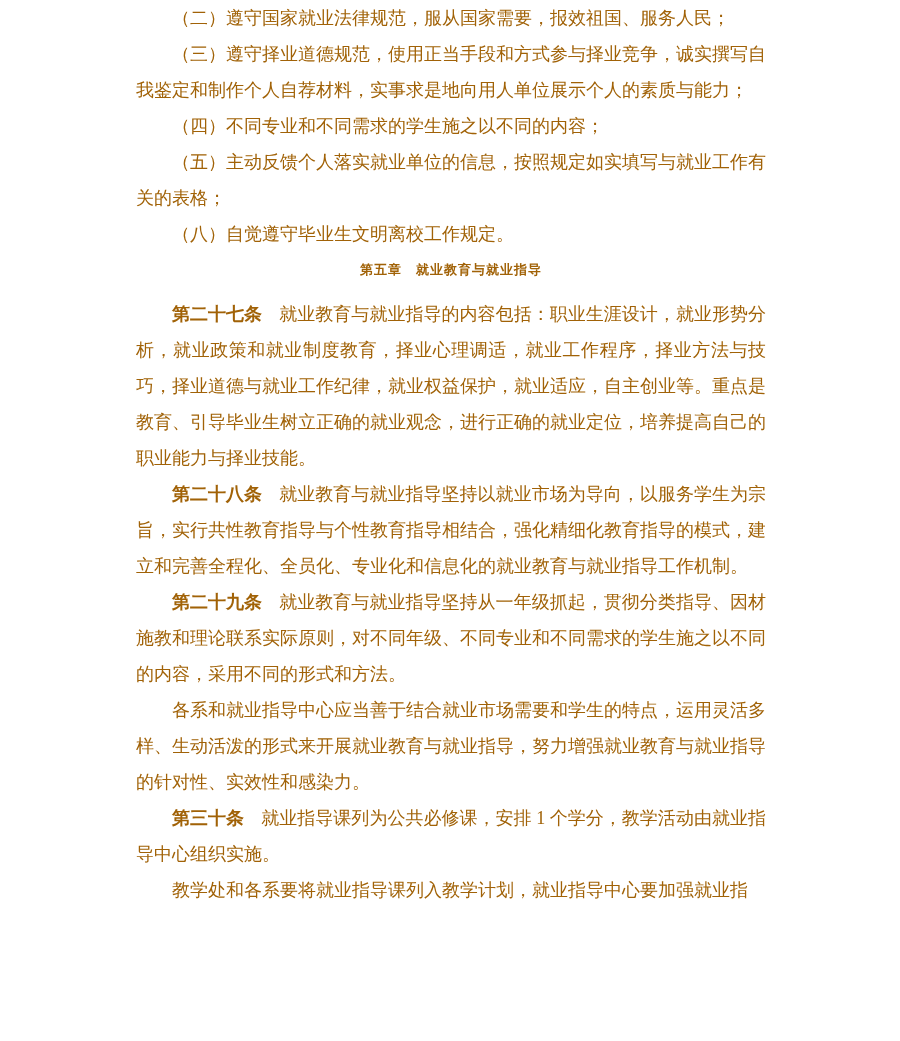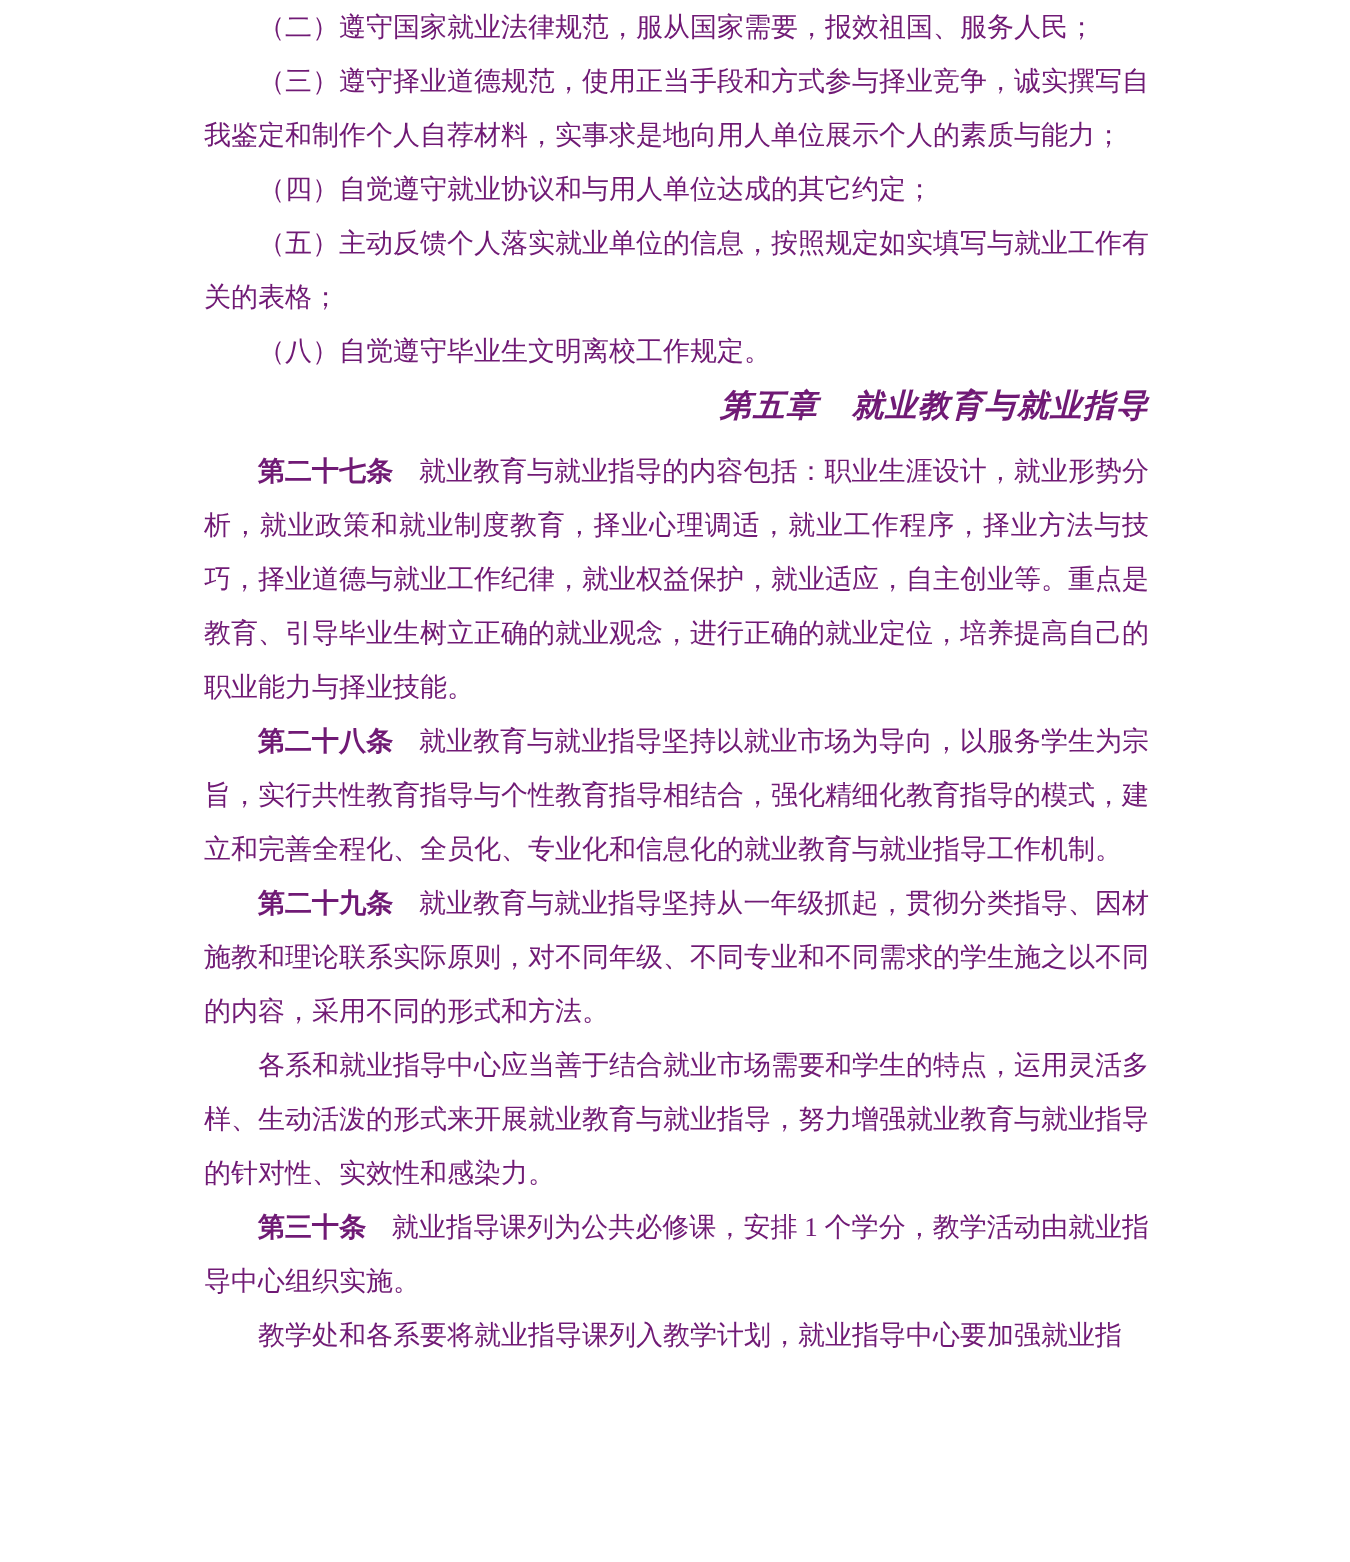--- a/index.html
+++ b/index.html
@@ -7,21 +7,21 @@
     padding: 0;
     background: #ffffff;
   }
   .page {
     position: relative;
     width: 804px;
     height: 1041px;
     background: #ffffff;
     overflow: hidden;
     font-family: "Liberation Serif", "DejaVu Serif", serif;
-    color: #701a75;
+    color: #a16207;
   }
   .doc {
     position: absolute;
     left: 136px;
     top: 0;
     width: 630px;
   }
   .para {
     margin: 0;
     font-size: 18px;
@@ -29,38 +29,37 @@
     text-align: justify;
     text-indent: 2em;
     word-break: break-all;
   }
   .leader {
     font-weight: bold;
     margin-right: 0.95em;
   }
   .heading {
     margin: 0 0 8px 0;
-    font-size: 21px;
+    font-size: 13px;
     line-height: 36px;
     font-weight: bold;
-    text-align: right;
+    text-align: center;
     text-indent: 0;
     letter-spacing: 1px;
-    font-style: italic;
   }
 </style>
 </head>
 <body>
 
 <div class="page">
   <div class="doc">
 
     <p class="para">（二）遵守国家就业法律规范，服从国家需要，报效祖国、服务人民；</p>
     <p class="para">（三）遵守择业道德规范，使用正当手段和方式参与择业竞争，诚实撰写自我鉴定和制作个人自荐材料，实事求是地向用人单位展示个人的素质与能力；</p>
-    <p class="para">（四）自觉遵守就业协议和与用人单位达成的其它约定；</p>
+    <p class="para">（四）不同专业和不同需求的学生施之以不同的内容；</p>
     <p class="para">（五）主动反馈个人落实就业单位的信息，按照规定如实填写与就业工作有关的表格；</p>
     <p class="para">（八）自觉遵守毕业生文明离校工作规定。</p>
 
     <h2 class="heading">第五章　就业教育与就业指导</h2>
 
     <p class="para">
       <b class="leader">第二十七条</b><span>就业教育与就业指导的内容包括：职业生涯设计，就业形势分析，就业政策和就业制度教育，择业心理调适，就业工作程序，择业方法与技巧，择业道德与就业工作纪律，就业权益保护，就业适应，自主创业等。重点是教育、引导毕业生树立正确的就业观念，进行正确的就业定位，培养提高自己的职业能力与择业技能。</span>
     </p>
 
     <p class="para">

